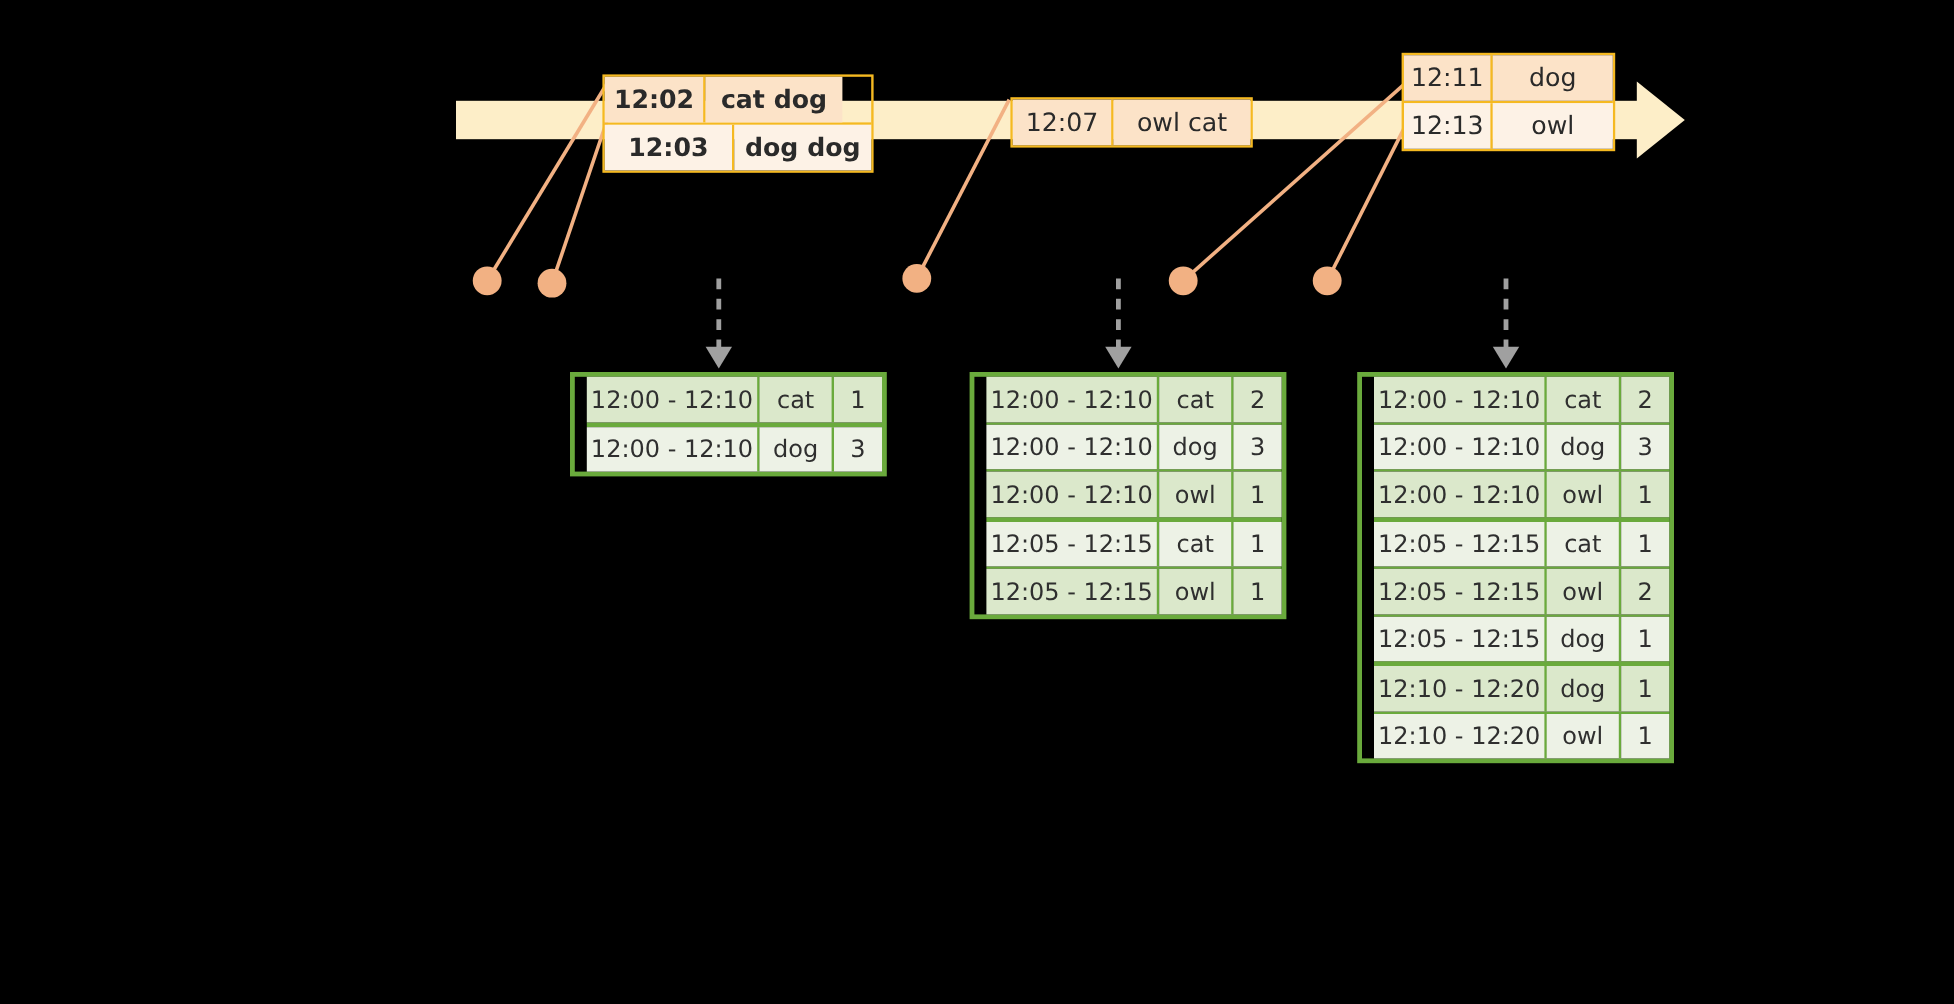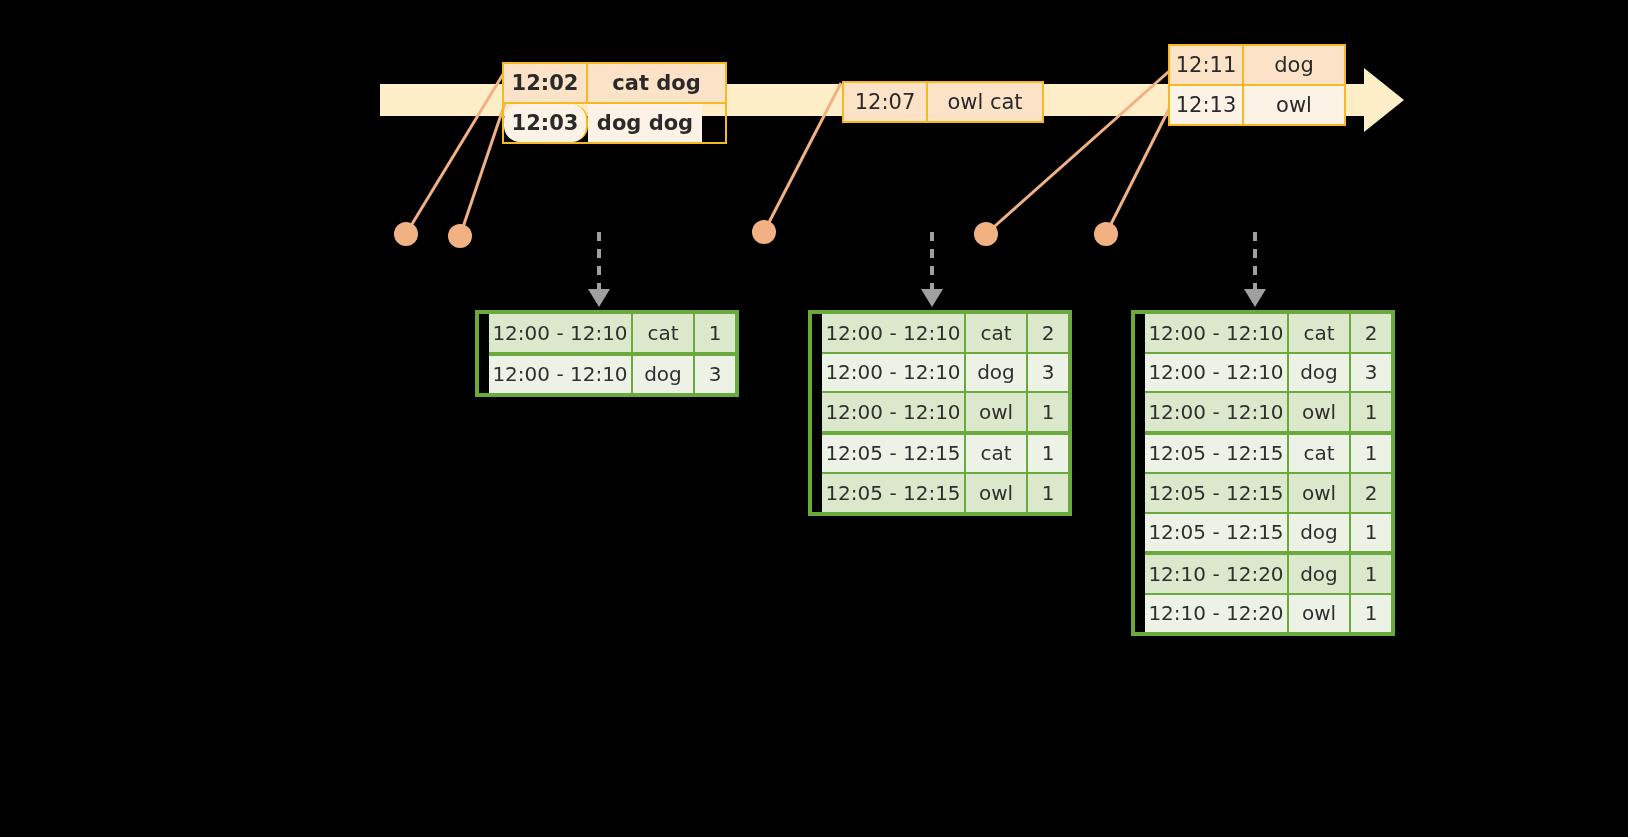--- a/index.html
+++ b/index.html
@@ -70,24 +70,24 @@
         <polygon points="588,289 610,289 599,307"></polygon>
         <polygon points="921,289 943,289 932,307"></polygon>
         <polygon points="1244,289 1266,289 1255,307"></polygon>
       </g>
   </svg>
 
   <div id="events-host">
       <div class="ev" style="left: 502px; top: 62px; font-weight: bold;">
         <div class="ev-row shade-a">
           <div class="ev-cell ev-time" style="width: 84px;">12:02</div>
-          <div class="ev-cell ev-val" style="width: 137px; flex: 0 0 auto;">cat dog</div>
+          <div class="ev-cell ev-val" style="width: 114px; flex: 0 0 auto;">cat dog</div>
         </div>
         <div class="ev-row shade-b">
-          <div class="ev-cell ev-time" style="width: 84px; border-radius: 16px;">12:03</div>
+          <div class="ev-cell ev-time" style="width: 108px;">12:03</div>
           <div class="ev-cell ev-val" style="width: 114px; flex: 0 0 auto;">dog dog</div>
         </div>
       </div>
       <div class="ev" style="left: 842px; top: 81px;">
         <div class="ev-row shade-a">
           <div class="ev-cell ev-time" style="width: 84px;">12:07</div>
           <div class="ev-cell ev-val" style="width: 114px; flex: 0 0 auto;">owl cat</div>
         </div>
       </div>
       <div class="ev" style="left: 1168px; top: 44px;">

